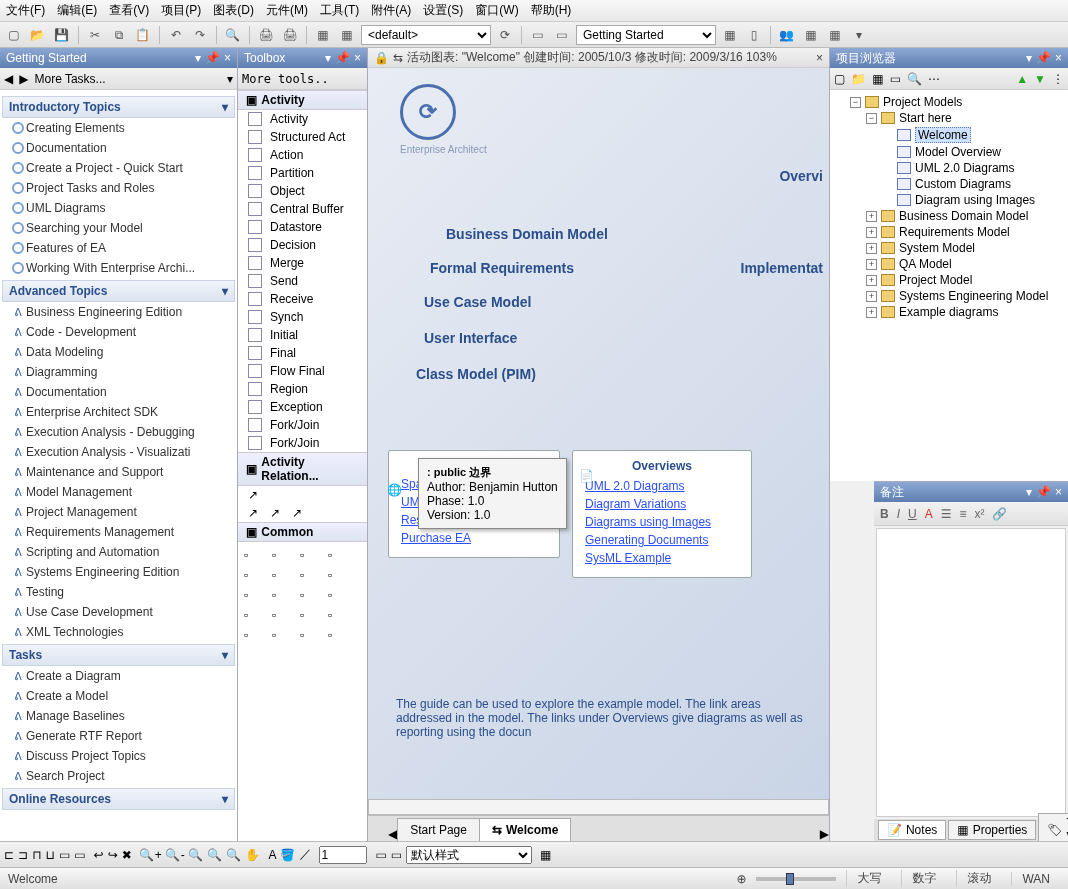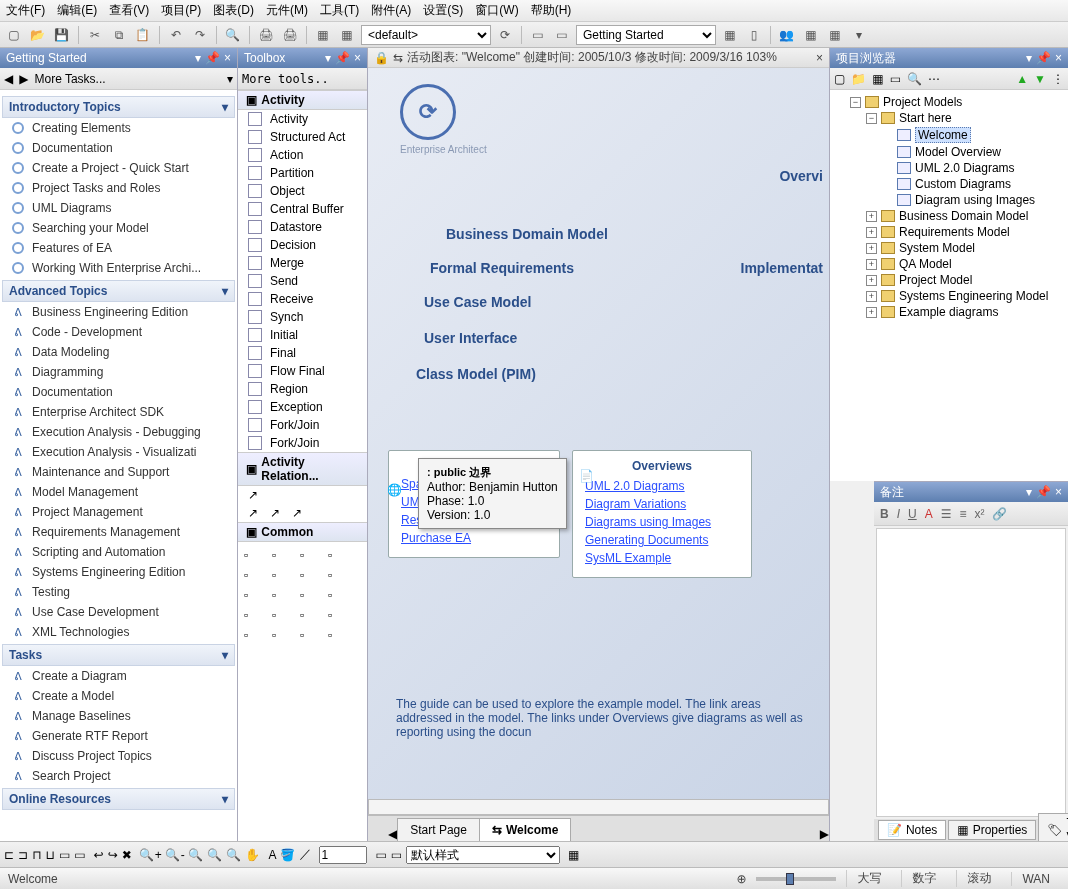--- a/index.html
+++ b/index.html
@@ -10,21 +10,21 @@
 .toolbar .sep { width: 1px; height: 18px; background: #bbb; margin: 0 2px; }
 .toolbar .btn { width: 20px; height: 20px; display: inline-flex; align-items: center; justify-content: center; color: #555; border: 1px solid transparent; }
 .toolbar select, .toolbar .combo { height: 20px; font-size: 12px; border: 1px solid #aaa; background: #fff; padding: 0 2px; }
 .main { flex: 1; display: flex; overflow: hidden; }
 .panel-header { height: 20px; background: linear-gradient(#8ea8d4,#5d7fb0); color: #fff; display: flex; align-items: center; padding: 0 6px; font-size: 11px; justify-content: space-between; }
 .panel-header .pinclose { display: flex; gap: 4px; }
 .panel-tools { height: 22px; background: linear-gradient(#f2f2f2,#e0e0e0); border-bottom: 1px solid #ccc; display: flex; align-items: center; padding: 0 4px; gap: 6px; }
 .left-col { width: 238px; display: flex; flex-direction: column; border-right: 1px solid #aab; }
 .left-body { flex: 1; background: #fff; overflow: hidden; padding: 4px 2px; }
 .section-head { background: linear-gradient(#f0f4fa,#dde4f0); color: #2b4f8a; font-weight: bold; padding: 3px 6px; display: flex; justify-content: space-between; border: 1px solid #c9d3e4; margin-top: 2px; }
-.section-body .row { display: flex; align-items: center; gap: 6px; padding: 2px 8px; color: #333; }
+.section-body .row { display: flex; align-items: center; padding: 2px 8px; color: #333; }
 .ico { width: 16px; height: 16px; display: inline-flex; align-items: center; justify-content: center; font-size: 11px; }
 .ico-target { border: 2px solid #7aa0d4; border-radius: 50%; width: 12px; height: 12px; }
 .ico-runner { color: #3a63a0; }
 .toolbox-col { width: 130px; border-right: 1px solid #aab; display: flex; flex-direction: column; }
 .toolbox-body { flex: 1; background: #fff; overflow: hidden; }
 .tool-cat { background: linear-gradient(#eef,#dde4f0); font-weight: bold; padding: 2px 8px; border-top: 1px solid #ccc; border-bottom: 1px solid #ccc; display:flex; align-items:center; gap:4px;}
 .tool-row { display: flex; align-items: center; gap: 8px; padding: 2px 10px; }
 .tool-ico { width: 14px; height: 14px; display: inline-block; border: 1px solid #88a; }
 .center-col { flex: 1; display: flex; flex-direction: column; }
 .center-top { height: 20px; background: linear-gradient(#f2f2f2,#e0e0e0); border-bottom:1px solid #ccc; display: flex; align-items: center; padding: 0 6px; color: #444; gap:4px; white-space: nowrap; overflow:hidden;}
@@ -650,21 +650,21 @@
   <span class="btn">✋</span>
   <div class="sep"></div>
   <span class="btn">A</span>
   <span class="btn">🪣</span>
   <span class="btn">／</span>
   <div class="sep"></div>
   <input class="combo" style="width: 48px;" value="1">
   <div class="sep"></div>
   <span class="btn">▭</span>
   <span class="btn">▭</span>
-  <select class="combo" style="width:154px"><option>默认样式</option></select>
+  <select class="combo" style="width:126px"><option>默认样式</option></select>
   <div class="sep"></div>
   <span class="btn">▦</span>
 </div>
 
 <div class="statusbar">
   <span>Welcome</span>
   <div class="sb-right">
     <span>⊕</span>
     <div class="zoom-slider">
         <div class="thumb" style="left:30px"></div>

